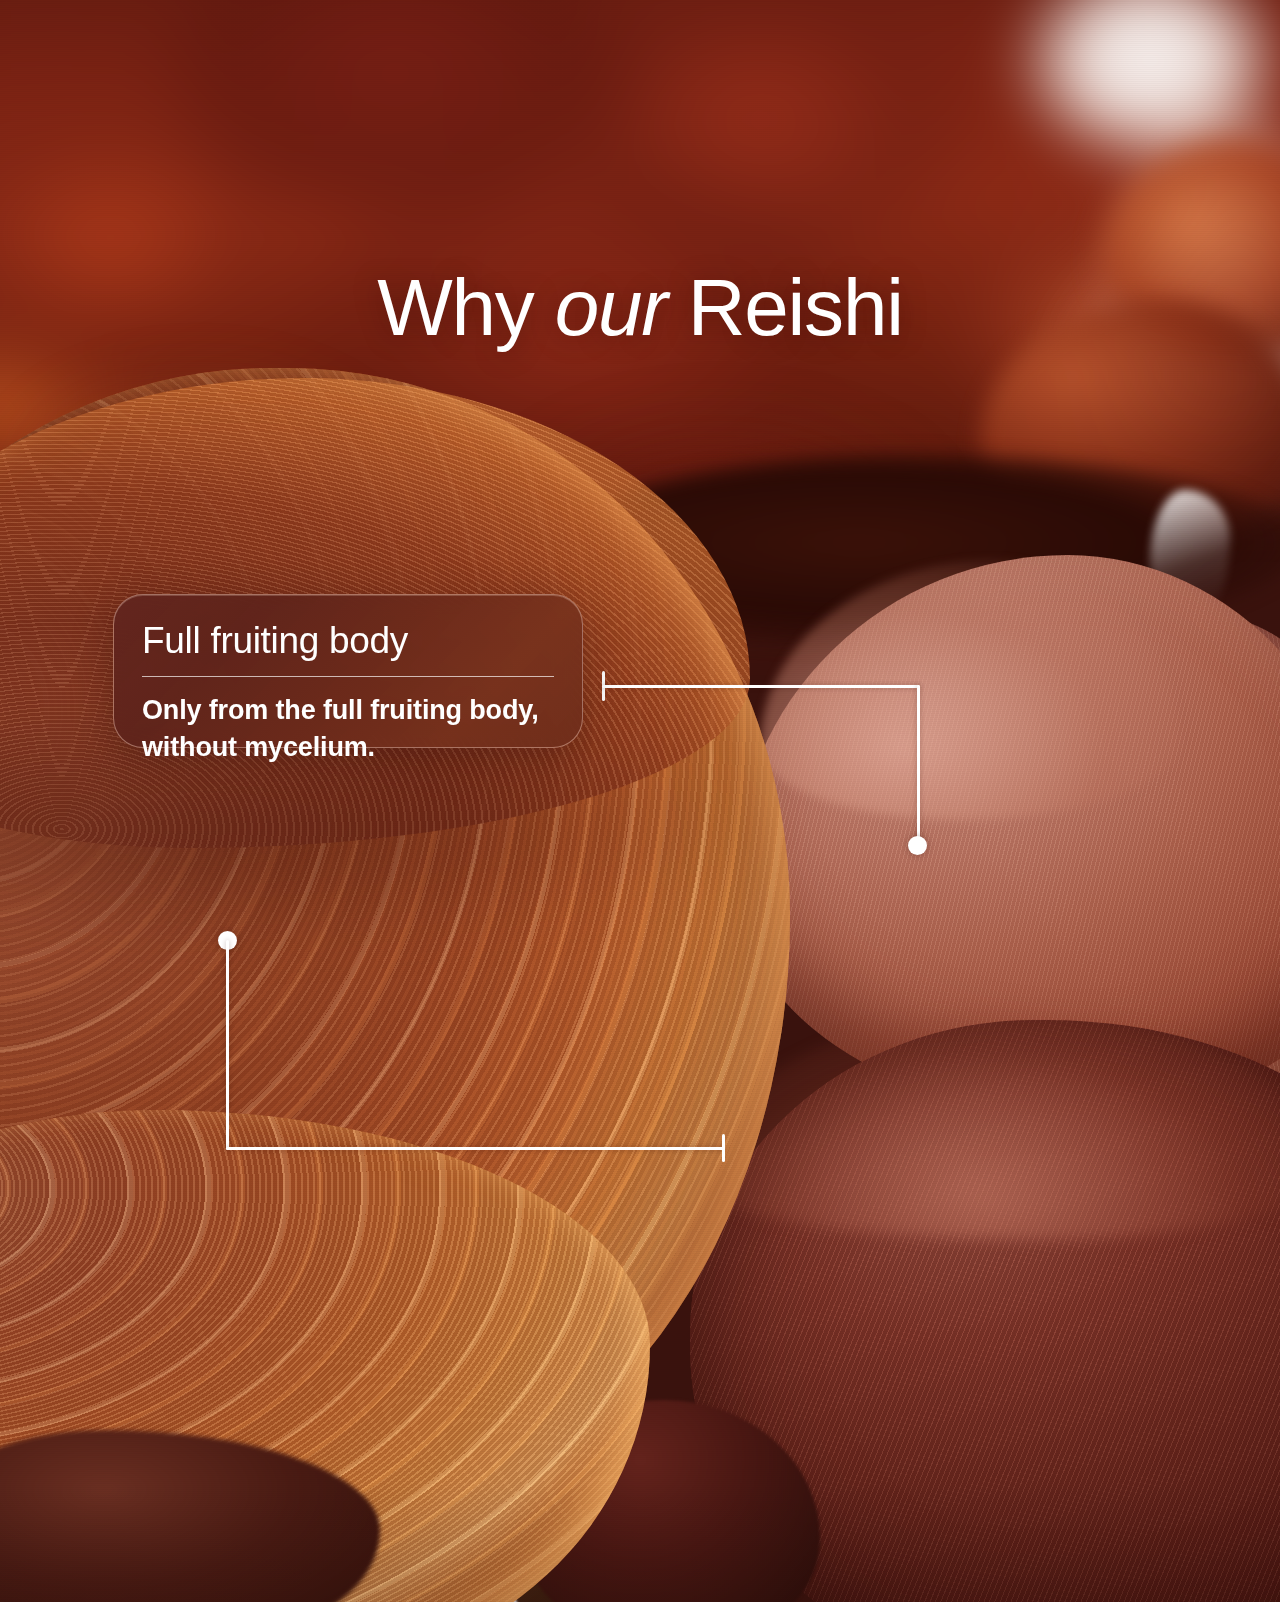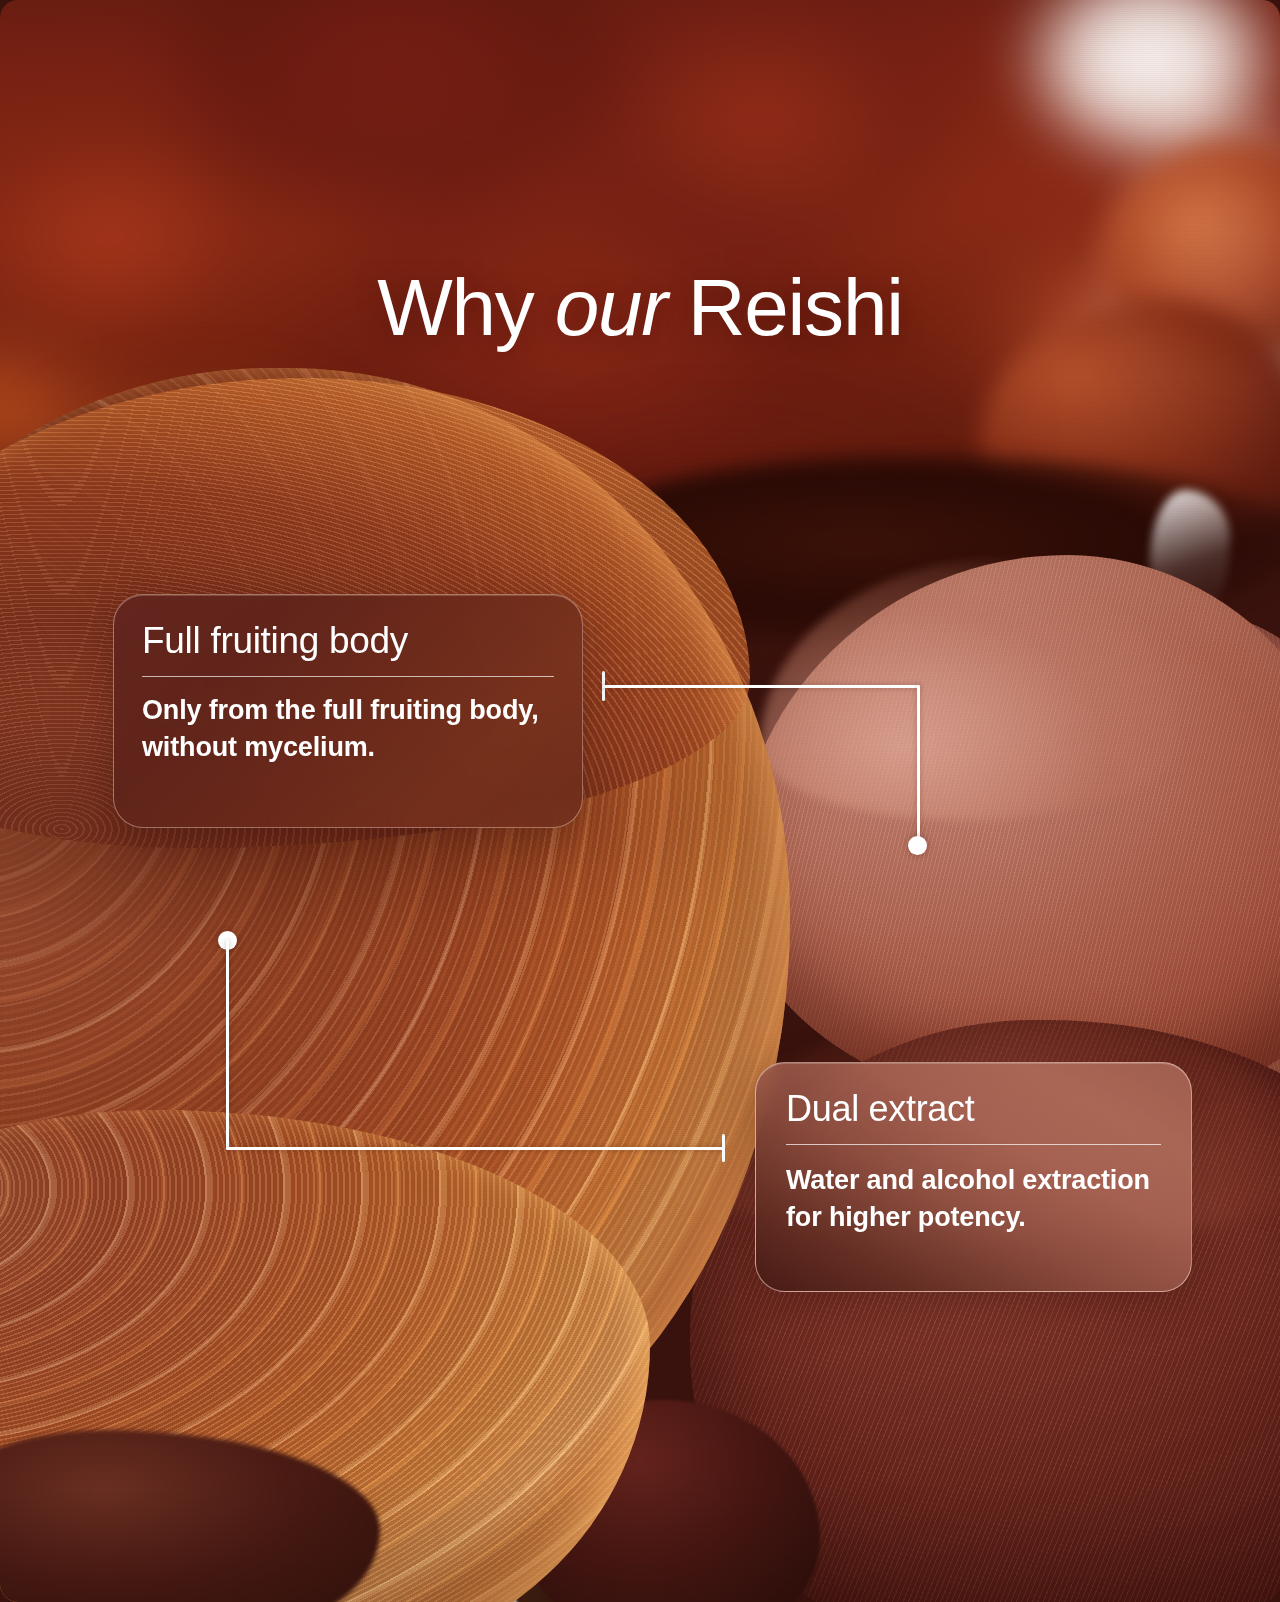--- a/index.html
+++ b/index.html
@@ -3,21 +3,21 @@
 <meta charset="utf-8">
 <title>Why our Reishi</title>
 <style>
   html,body{margin:0;padding:0;}
   body{
     width:1280px;height:1602px;overflow:hidden;position:relative;
     background:#3a120d;
     font-family:"Liberation Sans", sans-serif;
     -webkit-font-smoothing:antialiased;
   }
-  .stage{position:absolute;inset:0;width:1280px;height:1602px;overflow:hidden;border-radius:18px;}
+  .stage{position:absolute;inset:0;width:1280px;height:1602px;overflow:hidden;}
 
   
   .photo{position:absolute;inset:0;}
 
   
   .bg-blur{
     position:absolute;left:-60px;top:-60px;width:1400px;height:560px;
     background:
       radial-gradient(ellipse 190px 150px at 1210px 120px, rgba(255,255,255,.97) 0%, rgba(255,250,246,.85) 38%, rgba(235,190,168,0) 74%),
       radial-gradient(ellipse 150px 230px at 1290px 330px, rgba(255,252,250,.92) 0%, rgba(250,225,210,.5) 45%, rgba(220,160,130,0) 80%),
@@ -266,21 +266,21 @@
   }
   .card .c-rule{
     height:1px;background:rgba(255,255,255,.62);margin:15px 0 16px 0;
   }
   .card .c-body{
     color:#fff;font-size:27px;font-weight:700;line-height:1.38;letter-spacing:-.15px;
   }
 
   
   .card-1{
-    left:113px;top:594px;width:470px;height:234px;
+    left:113px;top:594px;width:470px;height:154px;
     padding:26px 28px 0 28px;
     border:1px solid rgba(255,218,200,.42);
     background:
       linear-gradient(134deg, rgba(96,36,30,.90) 0%, rgba(92,34,26,.88) 26%,
                               rgba(104,40,26,.86) 52%, rgba(116,48,28,.84) 76%,
                               rgba(108,44,26,.86) 100%);
     box-shadow:0 10px 40px rgba(40,10,6,.32), inset 0 1px 0 rgba(255,228,212,.2);
   }
   .card-1 .c-title{font-size:37px;}
   .card-1 .c-rule{margin:14px 0 15px 0;background:rgba(255,255,255,.68);}
@@ -351,19 +351,14 @@
     <div class="h-line c2-h"></div>
     <div class="tick c2-tick"></div>
   </div>
 
   <div class="card card-1">
     <div class="c-title">Full fruiting body</div>
     <div class="c-rule"></div>
     <div class="c-body">Only from the full fruiting body, without mycelium.</div>
   </div>
 
-  <div class="card card-2">
-    <div class="c-title">Dual extract</div>
-    <div class="c-rule"></div>
-    <div class="c-body">Water and alcohol extraction for higher potency.</div>
-  </div>
 
 </div>
 
 </body></html>

